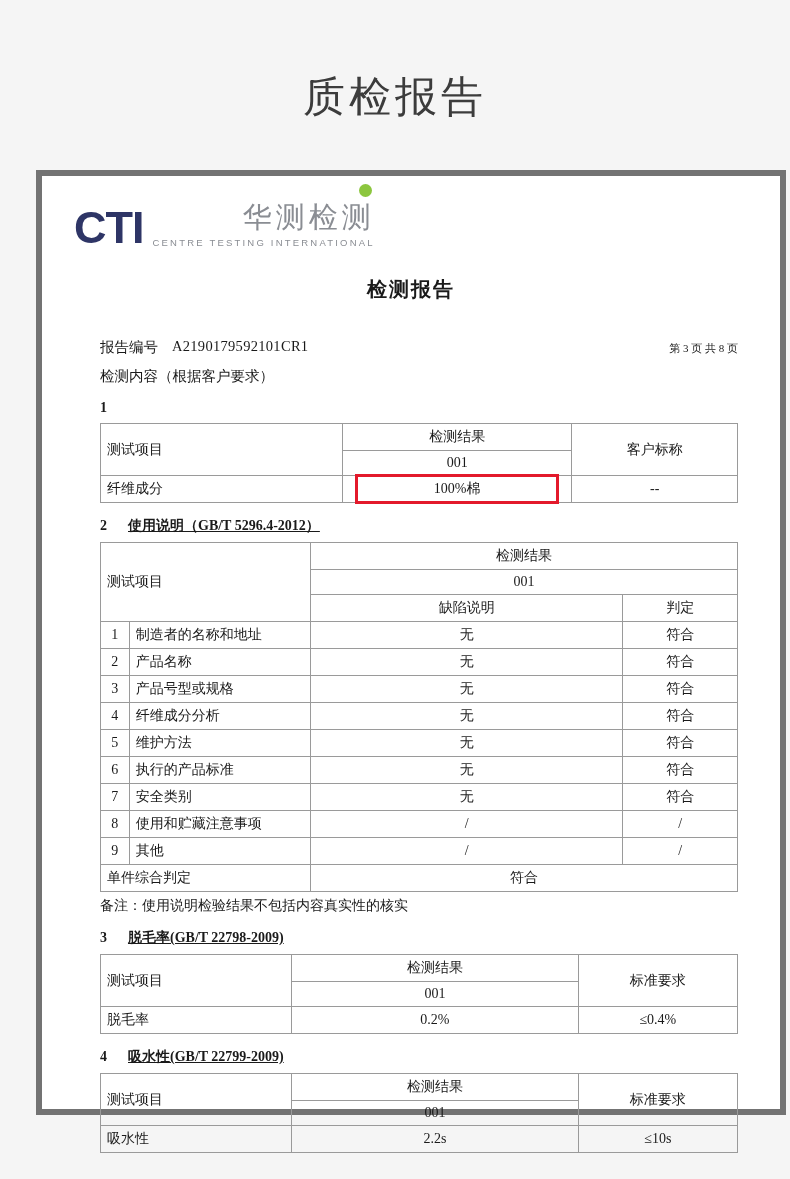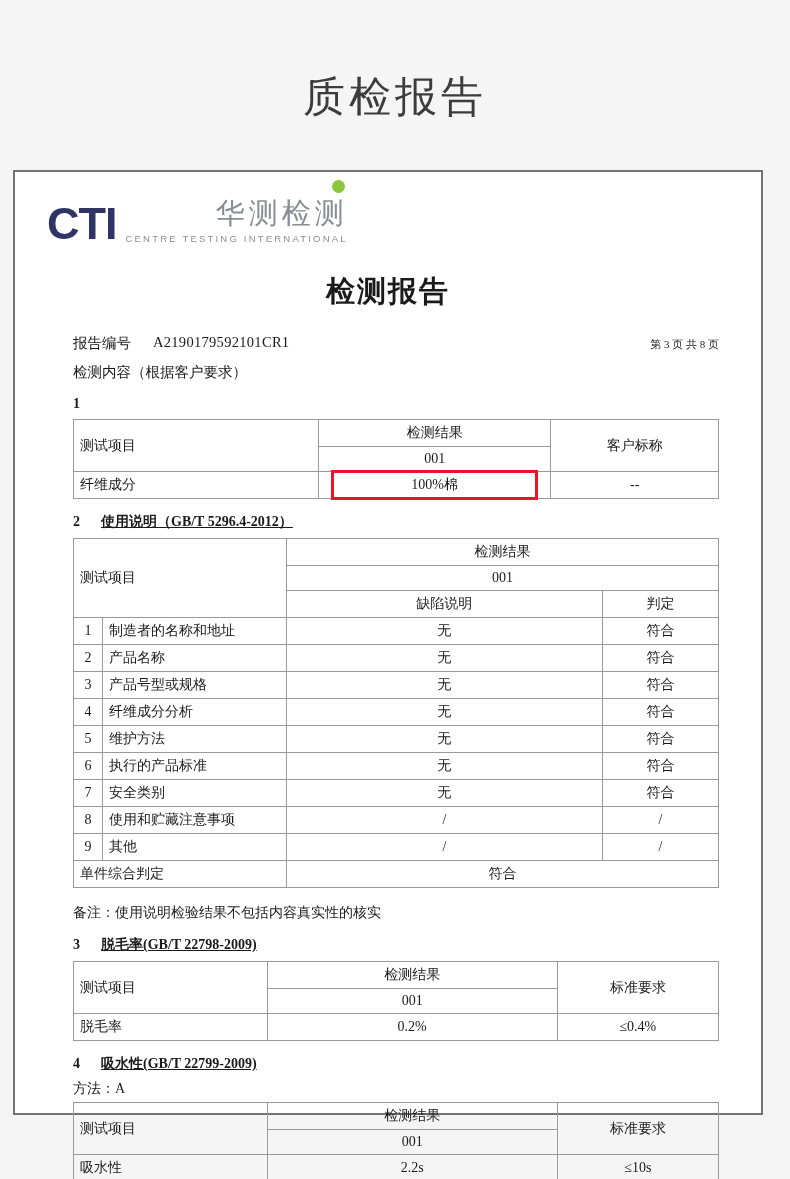--- a/index.html
+++ b/index.html
@@ -22,26 +22,26 @@
     font-weight: 400;
     color: #3c3c3c;
     letter-spacing: 4px;
     padding-top: 76px;
     line-height: 1;
   }
 
   
   .doc-sheet {
     position: absolute;
-    left: 13px;
+    left: 36px;
     top: 170px;
     width: 750px;
     height: 945px;
     background: #ffffff;
-    border: 2px solid #737373;
+    border: 6px solid #737373;
   }
   .doc-inner {
     position: relative;
     width: 100%;
     height: 100%;
     padding: 0;
   }
 
   
   .logo {
@@ -94,39 +94,39 @@
     line-height: 1.2;
     margin-top: 4px;
   }
 
   
   .report-title {
     position: absolute;
     left: 0; right: 0;
     top: 100px;
     text-align: center;
-    font-size: 29px;
+    font-size: 20px;
     font-weight: bold;
     letter-spacing: 2px;
   }
   .body-area {
     position: absolute;
     left: 58px;
     right: 42px;
     top: 162px;
   }
   .meta-row {
     display: flex;
     justify-content: space-between;
     align-items: baseline;
     font-size: 14.5px;
   }
   .meta-left { display: flex; }
   .meta-label { margin-right: 14px; }
-  .meta-value { font-family: "Liberation Serif", serif; letter-spacing: .3px; margin-left: 8px;}
+  .meta-value { font-family: "Liberation Serif", serif; letter-spacing: .3px;}
   .meta-right { font-size: 11px; }
   .content-line {
     font-size: 14.5px;
     margin-top: 10px;
   }
 
   .section-head {
     display: flex;
     align-items: baseline;
     font-size: 14px;
@@ -136,21 +136,21 @@
   }
   .section-num { width: 28px; }
   .section-name { text-decoration: underline; }
 
   .method-line {
     font-size: 14px;
     margin: 2px 0 4px 0;
   }
   .note-line {
     font-size: 14px;
-    margin-top: 16px;
+    margin-top: 5px;
   }
 
   
   table.rpt {
     width: 100%;
     border-collapse: collapse;
     font-size: 14px;
     table-layout: fixed;
   }
   table.rpt td {
@@ -352,21 +352,20 @@
             <td class="c">0.2%</td>
             <td class="c">≤0.4%</td>
           </tr>
         </tbody>
       </table>
 
       <div class="section-head">
         <span class="section-num">4</span>
         <span class="section-name">吸水性(GB/T 22799-2009)</span>
       </div>
-      <div class="method-line">方法：A</div>
 
       <table class="rpt">
         <colgroup>
             <col style="width:30%">
             <col style="width:45%">
             <col style="width:25%">
           </colgroup>
         <tbody>
           <tr>
             <td rowspan="2" class="l">测试项目</td>

